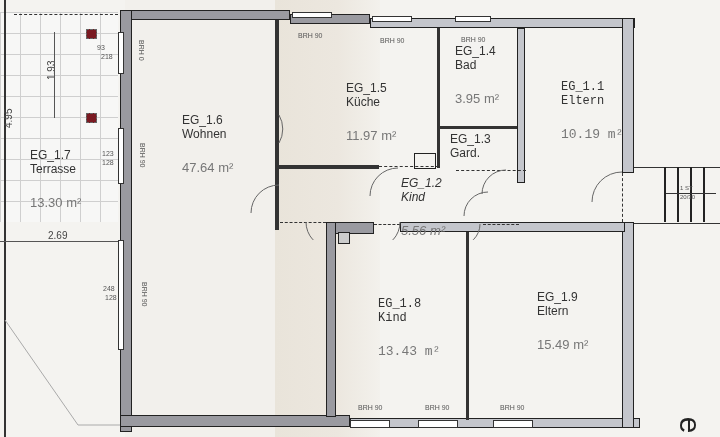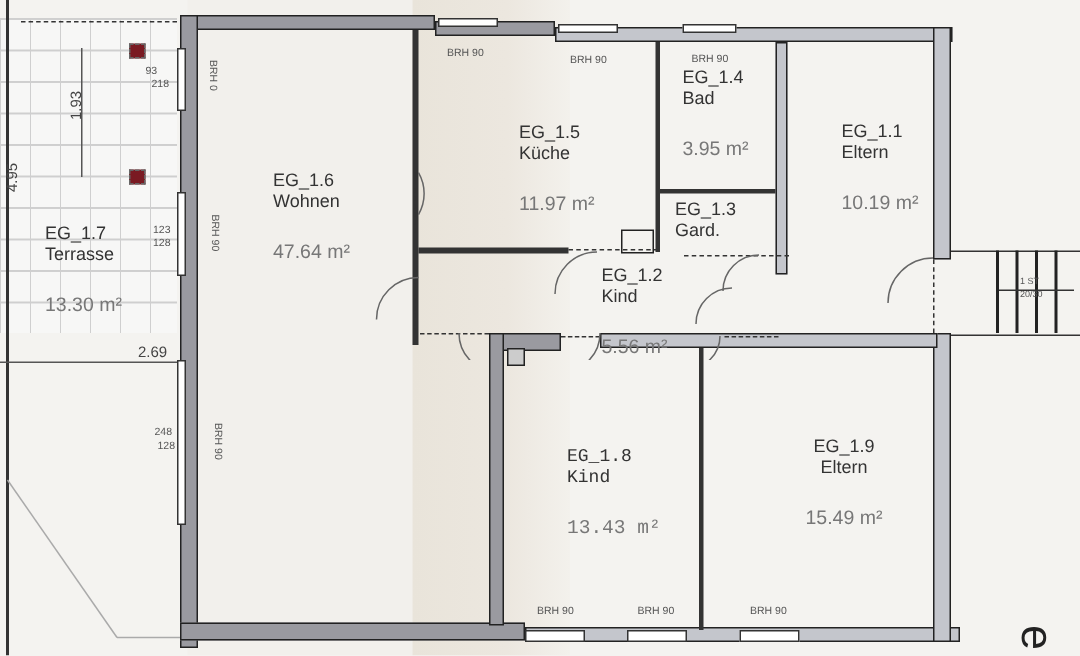--- a/index.html
+++ b/index.html
@@ -26,21 +26,21 @@
 </head>
 <body>
 
 <div class="paperwarm2"></div>
 <div class="paperwarm"></div>
 
 <div class="grid"></div>
 <div class="thin" style="left:4px;top:0;width:1.5px;height:437px;background:#333;"></div>
 <div class="dash-h" style="left:14px;top:14px;width:104px;"></div>
 <div class="thin" style="left:0;top:241px;width:118px;height:1px;background:#555;"></div>
-<div class="tag" style="left:48px;top:230px;font-size:10px;color:#444;margin-left:44px;">2.69</div>
+<div class="tag" style="left:48px;top:230px;font-size:10px;color:#444;">2.69</div>
 <div class="tag vv" style="left:46px;top:80px;font-size:10px;color:#444;">1.93</div>
 <div class="tag vv" style="left:3px;top:128px;font-size:10px;color:#444;">4.95</div>
 <div class="thin" style="left:54px;top:32px;width:1px;height:86px;background:#555;"></div>
 
 <div class="abs" style="left:86px;top:29px;width:9px;height:8px;background:#7a1a22;border:1px dashed #666;"></div>
 <div class="abs" style="left:86px;top:113px;width:9px;height:8px;background:#7a1a22;border:1px dashed #666;"></div>
 
 <svg class="abs" style="left:0;top:310px;" width="130" height="127">
   <line x1="5" y1="10" x2="78" y2="115" stroke="#aaa" stroke-width="1"></line>
   <line x1="78" y1="115" x2="125" y2="115" stroke="#aaa" stroke-width="1"></line>
@@ -119,26 +119,26 @@
 <div class="tag v" style="left:145px;top:40px;">BRH 0</div>
 <div class="tag v" style="left:146px;top:143px;">BRH 90</div>
 <div class="tag v" style="left:148px;top:282px;">BRH 90</div>
 <div class="tag" style="left:298px;top:32px;">BRH 90</div>
 <div class="tag" style="left:380px;top:37px;">BRH 90</div>
 <div class="tag" style="left:461px;top:36px;">BRH 90</div>
 <div class="tag" style="left:358px;top:404px;">BRH 90</div>
 <div class="tag" style="left:425px;top:404px;">BRH 90</div>
 <div class="tag" style="left:500px;top:404px;">BRH 90</div>
 
-<div class="room-label" style="left:561px;top:80px;">
+<div class="room-label" style="left:561px;top:80px;font-family:Liberation Mono, monospace;">
   <div>EG_1.1</div>
   <div>Eltern</div>
   <div class="area">10.19 m²</div>
 </div>
-<div class="room-label" style="left:401px;top:176px;">
+<div class="room-label" style="left:401px;top:176px;font-style:italic;">
   <div>EG_1.2</div>
   <div>Kind</div>
   <div class="area">5.56 m²</div>
 </div>
 <div class="room-label" style="left:450px;top:132px;">
   <div>EG_1.3</div>
   <div>Gard.</div>
 </div>
 <div class="room-label" style="left:455px;top:44px;">
   <div>EG_1.4</div>
@@ -158,19 +158,19 @@
 <div class="room-label" style="left:30px;top:148px;">
   <div>EG_1.7</div>
   <div>Terrasse</div>
   <div class="area">13.30 m²</div>
 </div>
 <div class="room-label" style="left:378px;top:297px;font-family:Liberation Mono, monospace;">
   <div>EG_1.8</div>
   <div>Kind</div>
   <div class="area">13.43 m²</div>
 </div>
-<div class="room-label" style="left:537px;top:290px;text-align:center;">
+<div class="room-label" style="left:537px;top:290px;">
   <div>EG_1.9</div>
   <div>Eltern</div>
   <div class="area">15.49 m²</div>
 </div>
 
 <div class="tag" style="left:682px;top:408px;font-size:30px;color:#222;transform:rotate(90deg);">e</div>
 
 </body></html>

